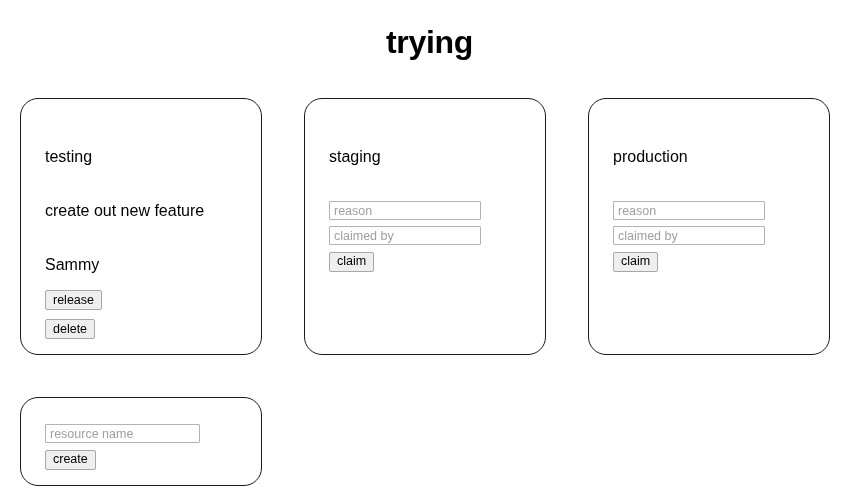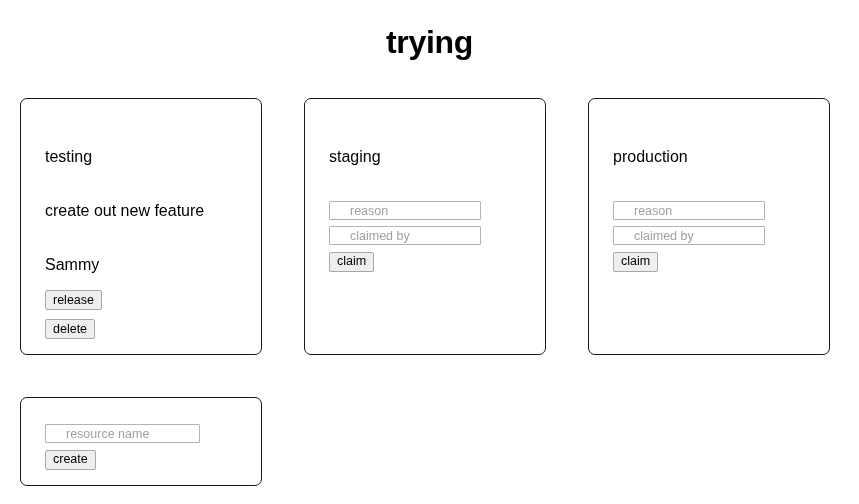--- a/index.html
+++ b/index.html
@@ -43,21 +43,21 @@
 
   .row-bottom {
     margin-top: 42px;
   }
 
   .card {
     box-sizing: border-box;
     width: 242px;
     height: 257px;
     border: 1.6px solid #1a1a1a;
-    border-radius: 7px;
+    border-radius: 18px;
     background: #ffffff;
     padding: 22px;
     position: relative;
   }
 
   .card-compact {
     height: 89px;
     padding: 22px;
   }
 
@@ -88,21 +88,21 @@
     display: block;
     width: 152px;
     height: 19px;
     border: 1px solid #b3b3b3;
     border-radius: 1px;
     background: #ffffff;
     font-family: "Liberation Sans", sans-serif;
     font-size: 12.5px;
     line-height: 17px;
     color: #0f172a;
-    padding: 0 20px;
+    padding: 0 4px;
     margin-bottom: 6px;
     outline: none;
   }
 
   .field::placeholder {
     color: #a0a0a0;
     opacity: 1;
   }
 
   .field-wide {

